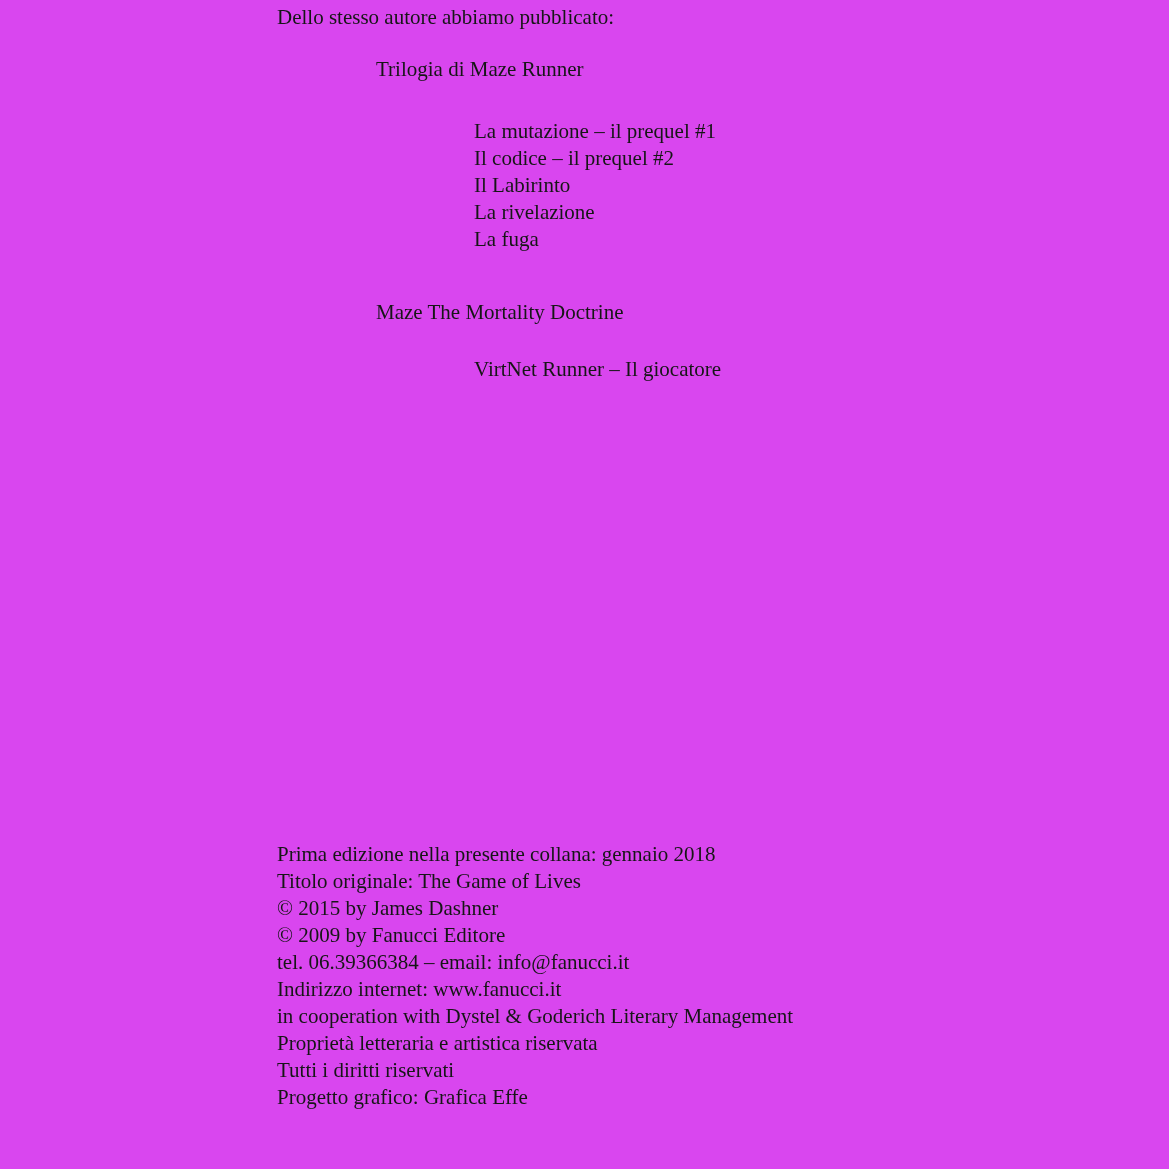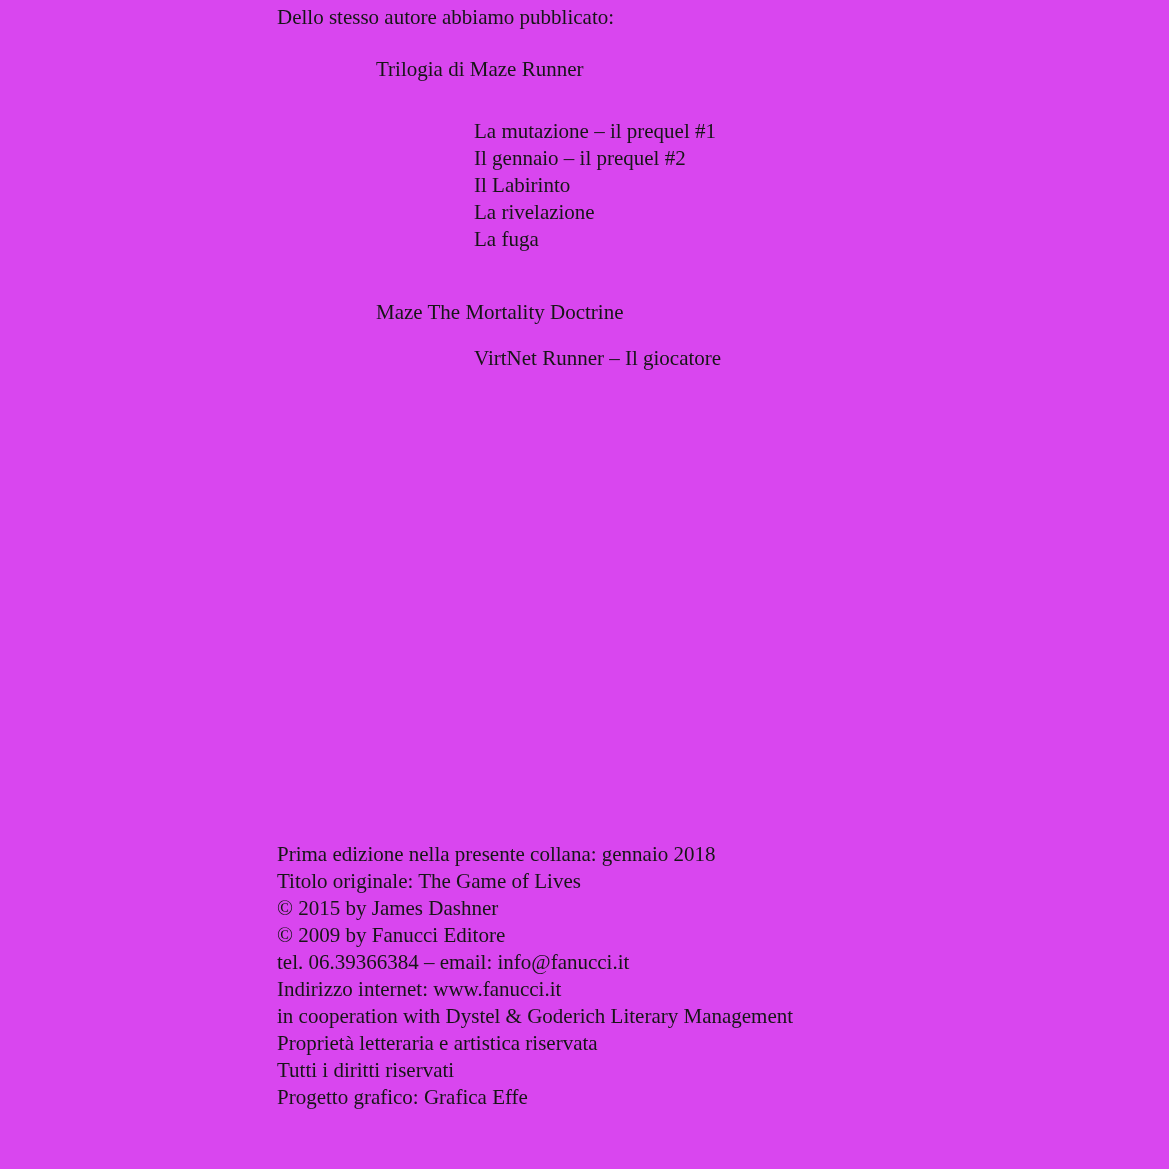--- a/index.html
+++ b/index.html
@@ -30,21 +30,21 @@
     white-space: nowrap;
   }
   .section-heading-0 { top: 56px; }
   .section-heading-1 { top: 299px; }
   .book-list {
     position: absolute;
     left: 474px;
     white-space: nowrap;
   }
   .book-list-0 { top: 110px; margin-top: 8px; }
-  .book-list-1 { top: 345px; }
+  .book-list-1 { top: 356px; }
   .colophon {
     position: absolute;
     left: 277px;
     top: 841px;
     white-space: nowrap;
   }
   .it {
   }
   .book-line, .colophon-line {
     height: 27px;
@@ -53,21 +53,21 @@
 </head>
 <body>
 
 <div class="page">
   <div class="intro">Dello stesso autore abbiamo pubblicato:</div>
 
   <div id="sections-root">
       <div class="section-heading section-heading-0"><span>Trilogia di </span><span class="it">Maze Runner</span></div>
       <div class="book-list book-list-0">
         <div class="book-line"><span class="it">La mutazione</span><span> – il prequel #1</span></div>
-        <div class="book-line"><span class="it">Il gennaio</span><span> – il prequel #2</span></div>
+        <div class="book-line"><span class="it">Il codice</span><span> – il prequel #2</span></div>
         <div class="book-line"><span class="it">Il Labirinto</span><span></span></div>
         <div class="book-line"><span class="it">La rivelazione</span><span></span></div>
         <div class="book-line"><span class="it">La fuga</span><span></span></div>
       </div>
       <div class="section-heading section-heading-1"><span>Maze </span><span class="it">The Mortality Doctrine</span></div>
       <div class="book-list book-list-1">
         <div class="book-line"><span class="it">VirtNet Runner – Il giocatore</span><span></span></div>
       </div>
     </div>
 

